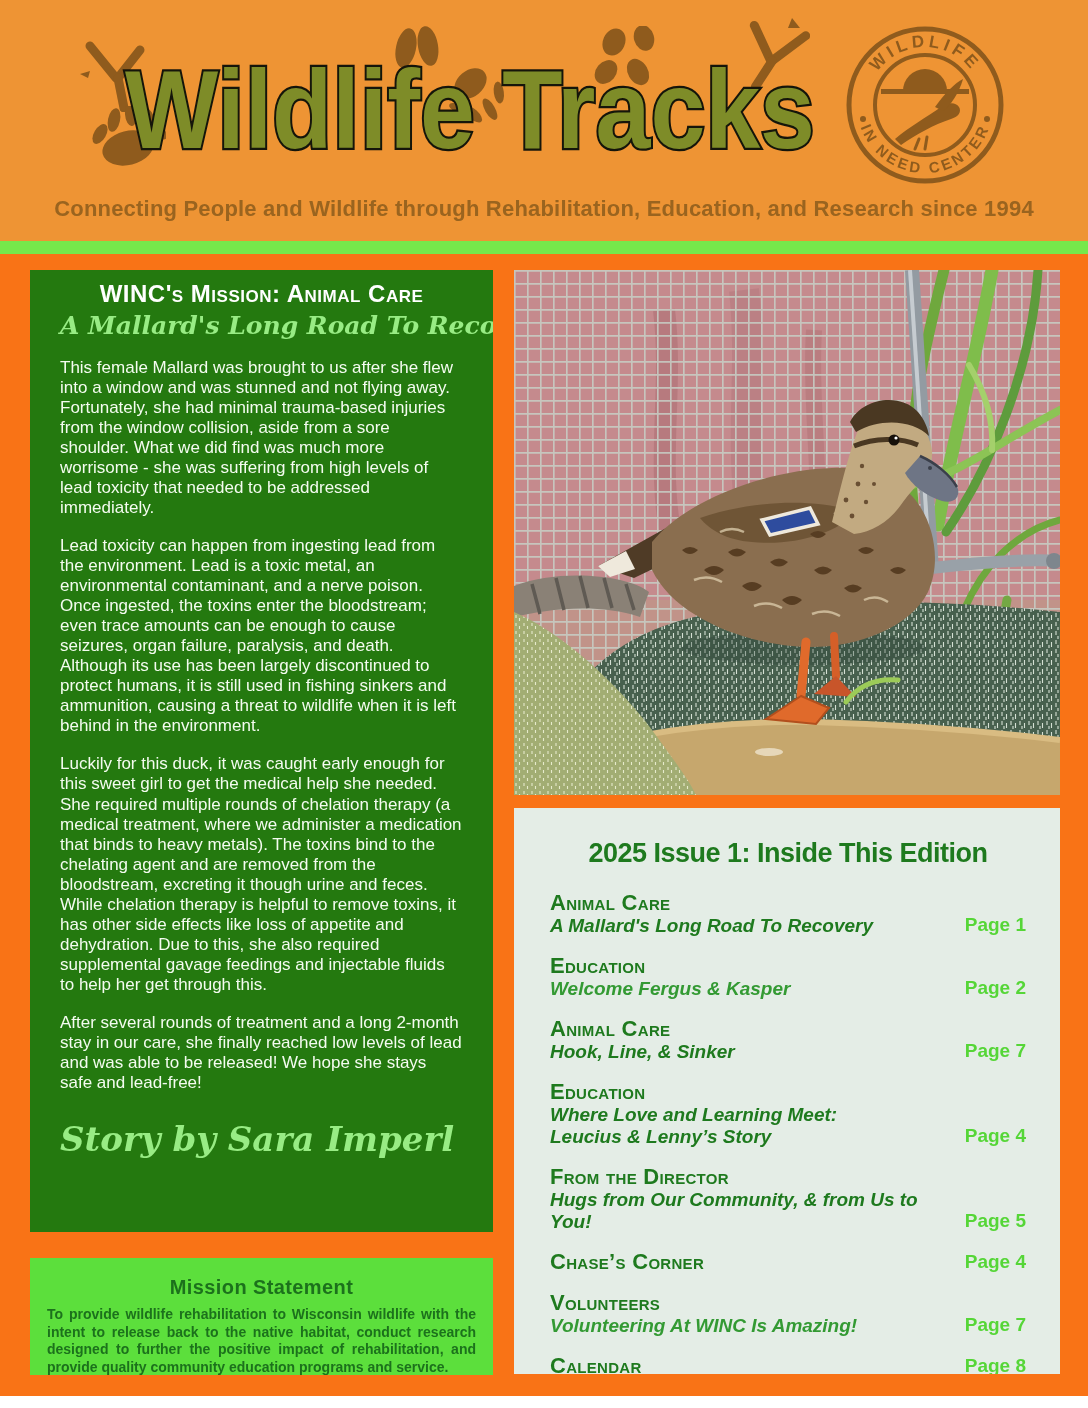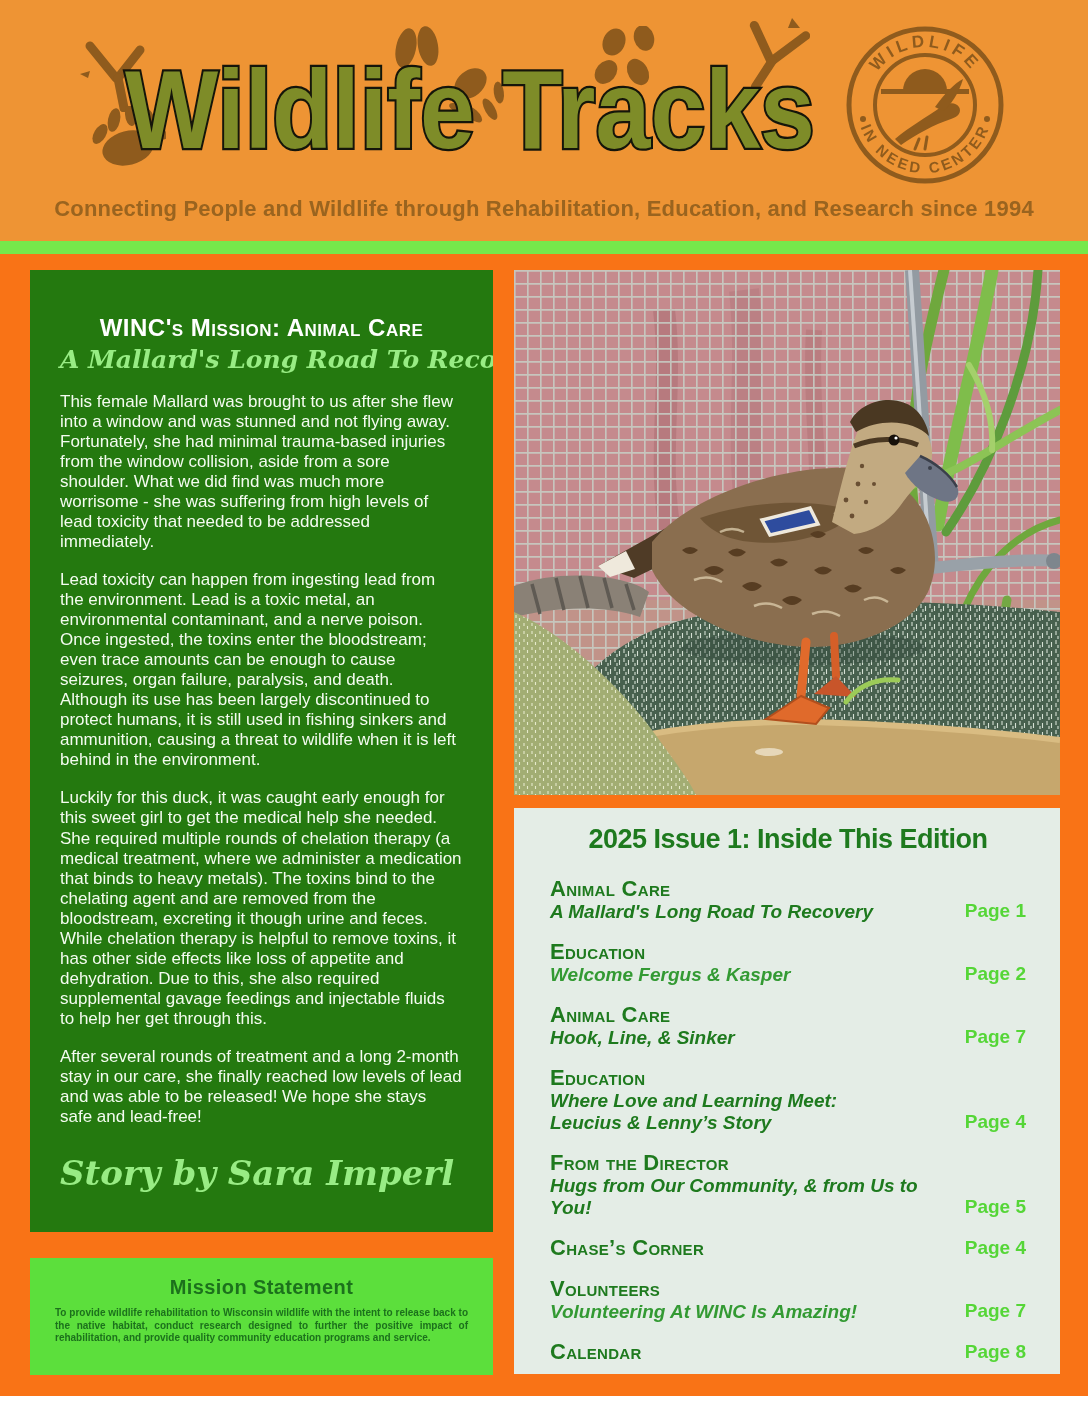--- a/index.html
+++ b/index.html
@@ -13,44 +13,44 @@
             background:var(--bar_green,#76E84B);}
   .title-svg{position:absolute;left:120px;top:30px;width:700px;height:150px;}
   .tagline{position:absolute;left:0;top:196px;width:1088px;text-align:center;
            font-weight:bold;font-size:22px;color:var(--brown,#9A641F);letter-spacing:.2px;}
   .logo{position:absolute;left:845px;top:25px;width:160px;height:160px;}
   .track{position:absolute;}
 
   
   .article-box{position:absolute;left:30px;top:270px;width:463px;height:962px;
                background:var(--article_green,#24790F);box-sizing:border-box;
-               padding:44px 30px 0 30px;overflow:hidden;}
+               padding:10px 30px 0 30px;overflow:hidden;}
   .kicker{margin:0;text-align:center;font-weight:bold;font-size:24px;line-height:1.15;
           font-variant:small-caps;letter-spacing:.5px;color:#FFFFFF;white-space:nowrap;}
   .script{font-family:"DejaVu Serif",serif;font-style:italic;font-weight:bold;
           color:var(--script_green,#98EC84);}
   .headline{margin:3px 0 18px 0;text-align:center;font-size:25px;white-space:nowrap;}
   .article-box p{margin:0 0 18px 0;font-size:17px;line-height:1.18;
                  color:var(--article_text,#F4FCF0);}
   .byline{font-size:34px;margin-top:26px;}
 
   .mission-box{position:absolute;left:30px;top:1258px;width:463px;height:117px;
                background:var(--mission_bg,#5CDF3C);box-sizing:border-box;padding:18px 17px 0 17px;}
   .mission-box h3{margin:0 0 7px 0;text-align:center;font-size:20px;font-weight:bold;
                   letter-spacing:.4px;color:var(--mission_text,#1C711C);}
-  .mission-box p{margin:8px;font-size:10px;line-height:1.25;font-weight:600;text-align:justify;
+  .mission-box p{margin:0;font-size:14px;line-height:1.25;font-weight:600;text-align:justify;
                  color:var(--mission_text,#1C711C);}
 
   
   .photo{position:absolute;left:514px;top:270px;width:546px;height:525px;margin:0;}
   .photo svg{display:block;}
 
   .toc{position:absolute;left:514px;top:808px;width:546px;height:566px;
        background:var(--toc_bg,#E4EDE6);box-sizing:border-box;
-       padding:16px 34px 0 36px;overflow:hidden;}
+       padding:30px 34px 0 36px;overflow:hidden;}
   .toc-title{margin:0 0 22px 0;text-align:center;font-size:27px;font-weight:800;
              letter-spacing:-.5px;color:var(--toc_dark,#1E7A1E);white-space:nowrap;}
   .toc-entry{display:flex;justify-content:space-between;align-items:flex-end;
              margin-bottom:17px;}
   .toc-section{font-weight:bold;font-size:22px;line-height:1.1;font-variant:small-caps;
                letter-spacing:.3px;color:var(--toc_dark,#1E7A1E);}
   .toc-sub{font-style:italic;font-weight:600;font-size:19px;line-height:1.15;
            color:var(--toc_dark,#1E7A1E);white-space:pre-line;}
   .toc-sub:empty{display:none;}
   .toc-sub.alt{color:var(--toc_alt_green,#339A33);}

